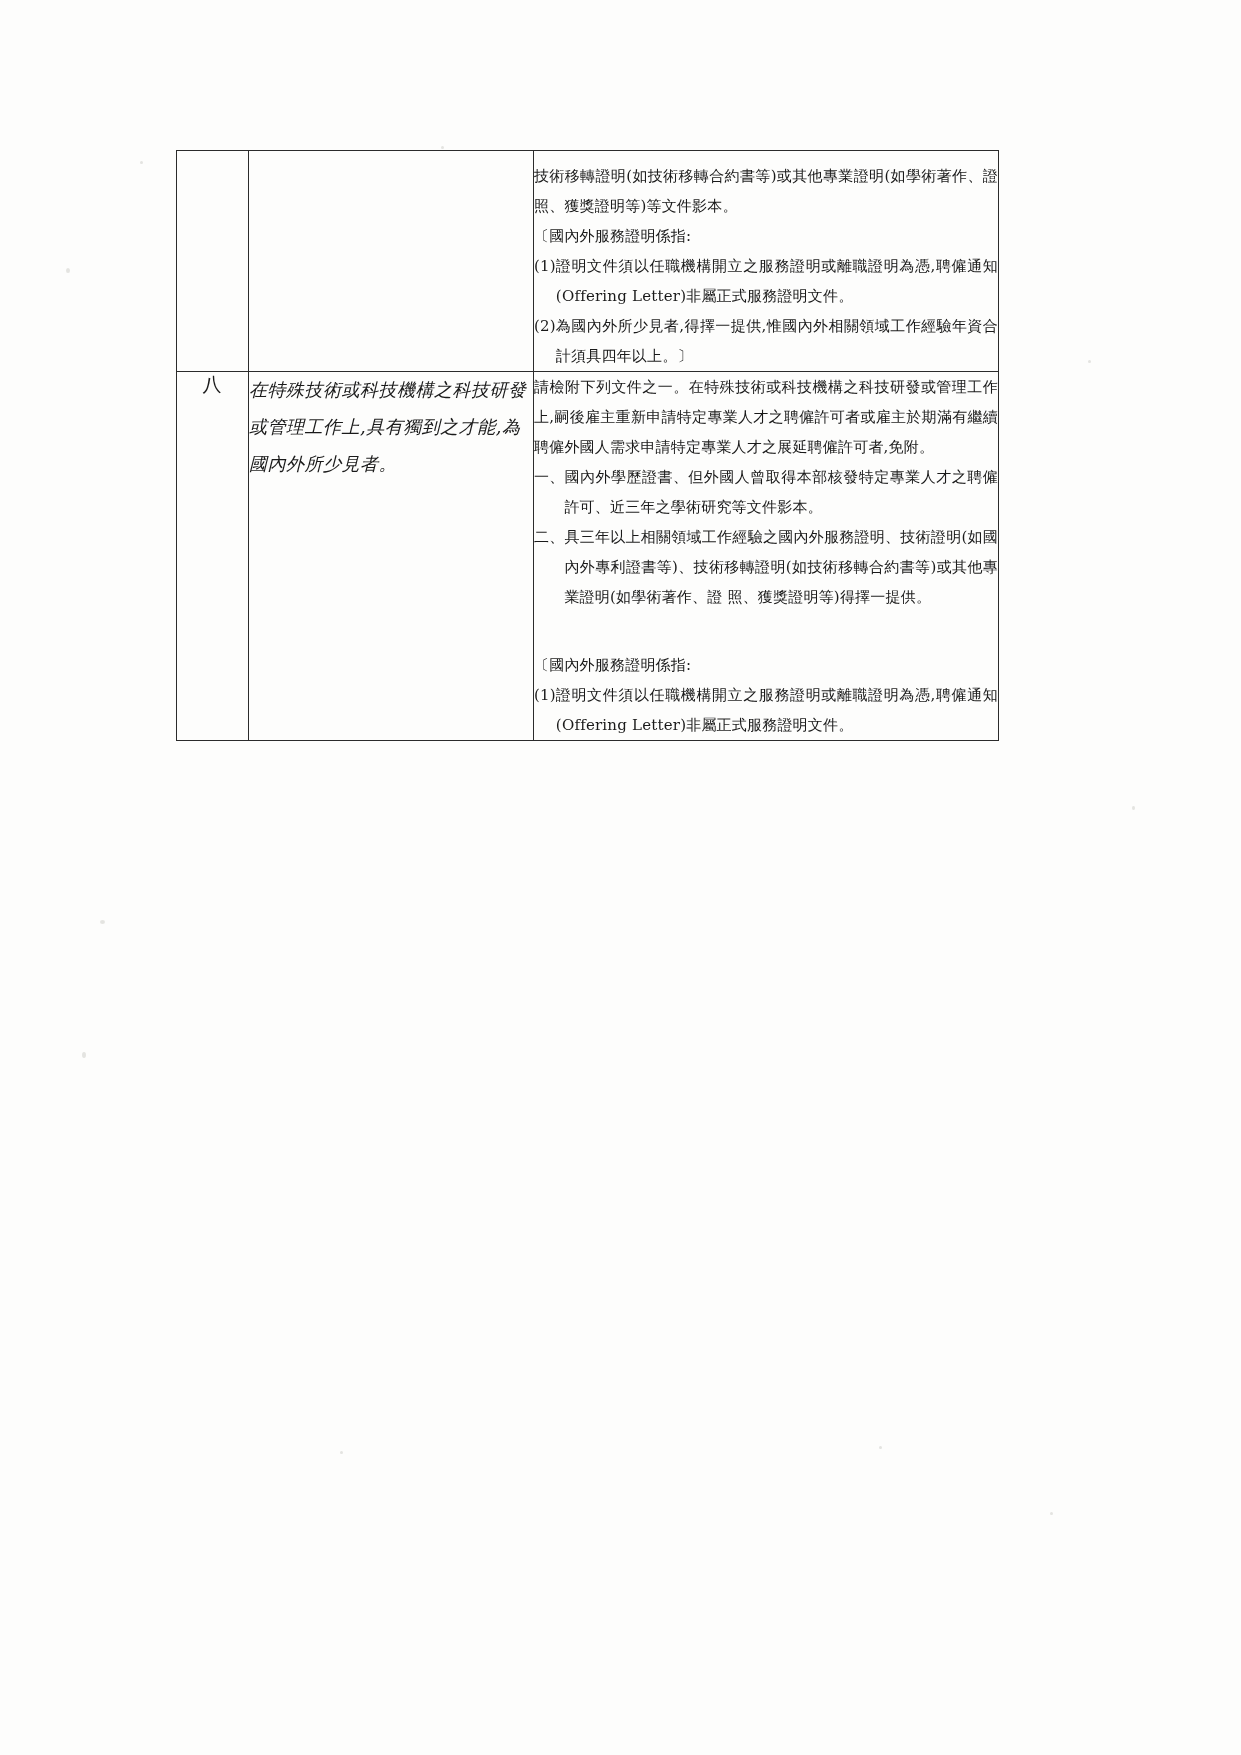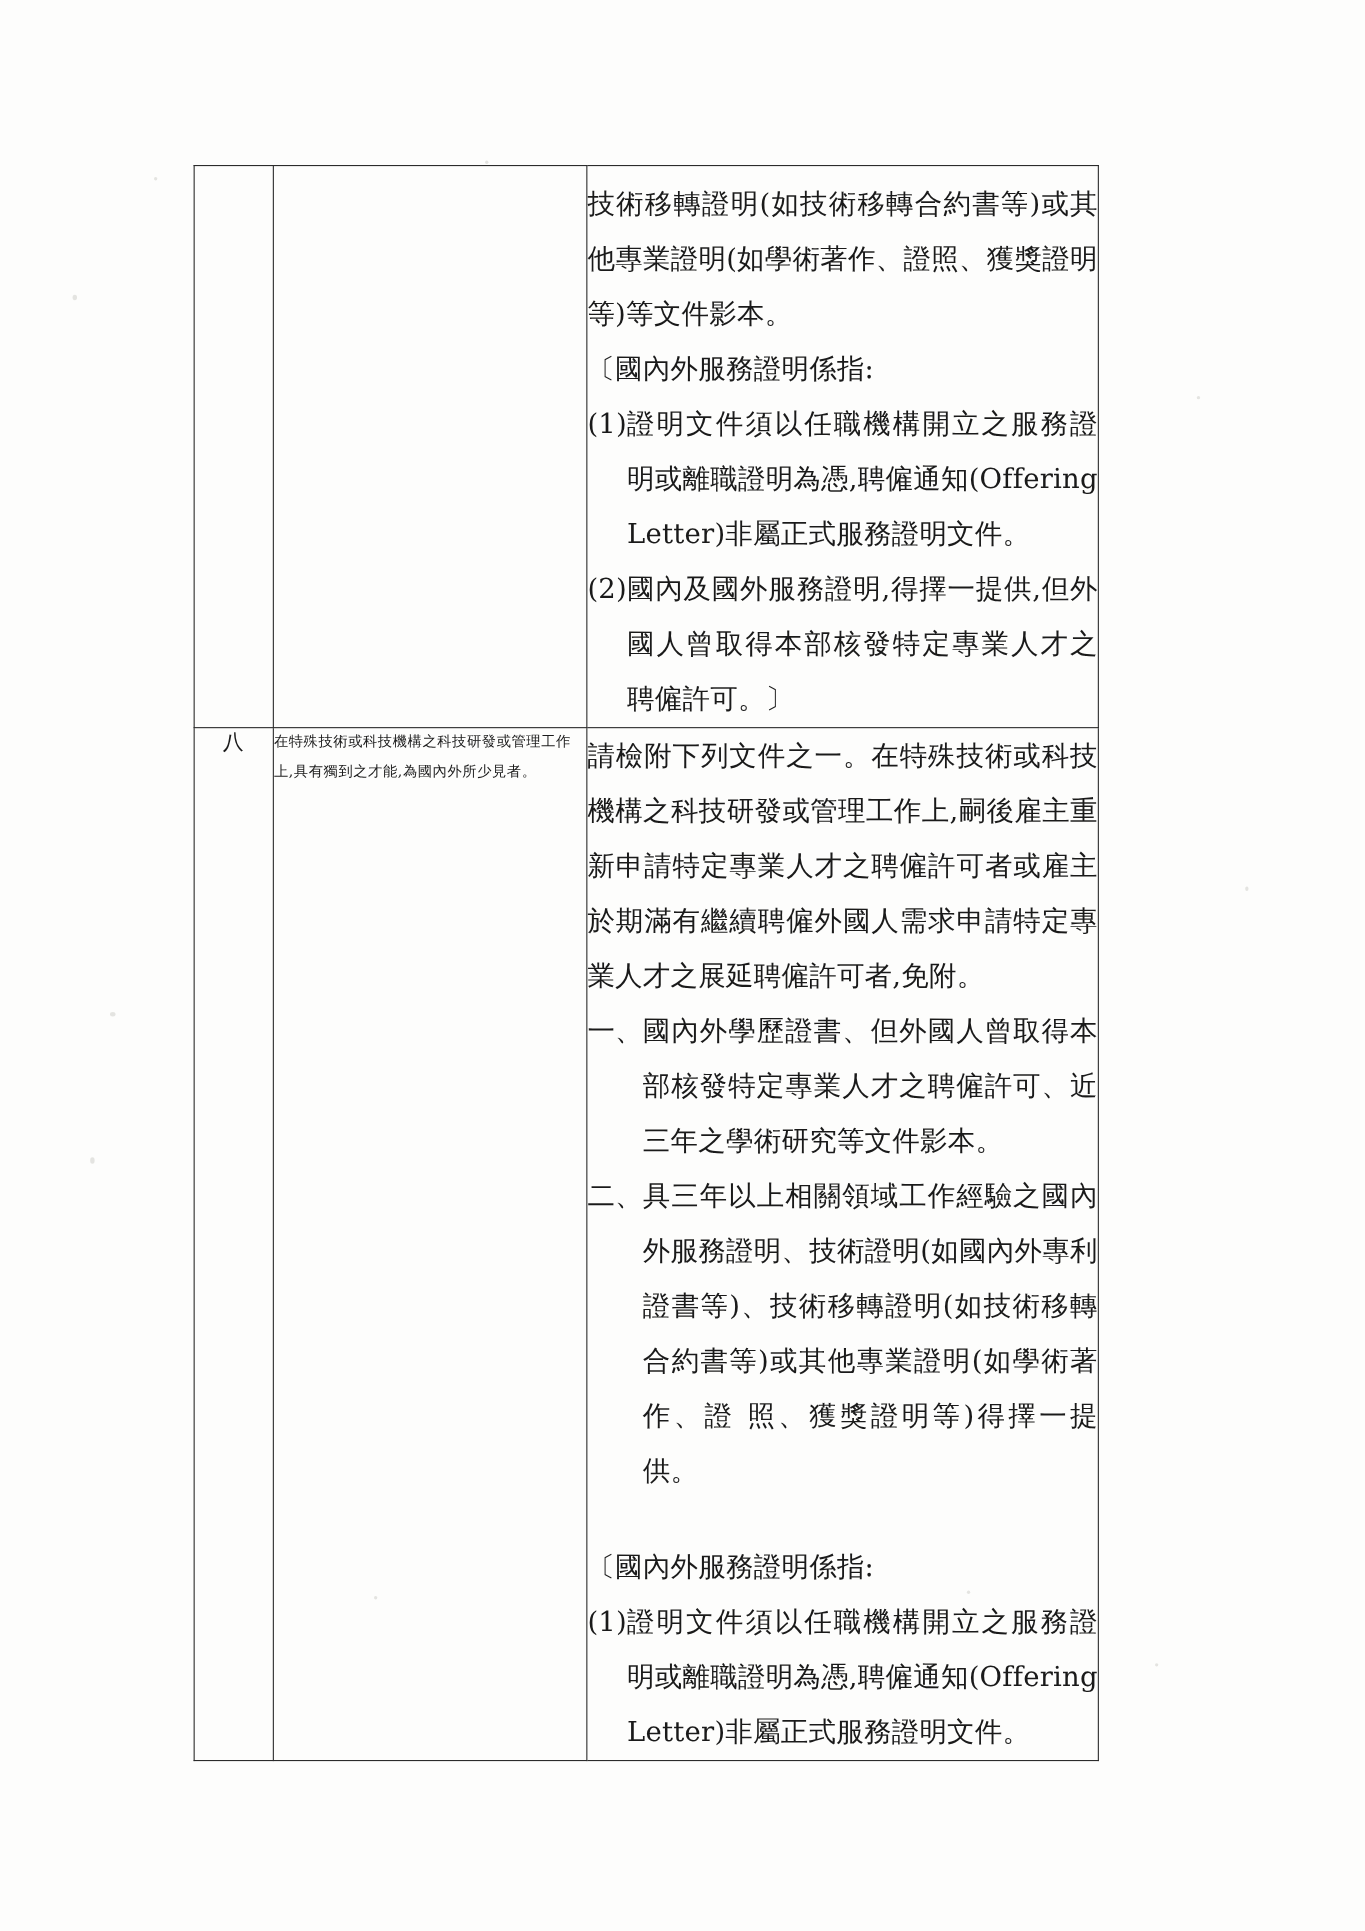--- a/index.html
+++ b/index.html
@@ -47,27 +47,28 @@
   col.c-docs  { width: 465px; }
 
   .cell-num {
     text-align: center;
     font-size: 19px;
     padding-top: 14px;
     letter-spacing: 1px;
   }
   .cell-desc {
     padding: 12px 10px 10px 12px;
-    font-size: 13px;
+    font-size: 18px;
     line-height: 2.05;
     letter-spacing: 0.5px;
+    font-style: italic;
   }
   .cell-docs {
     padding: 12px 12px 10px 10px;
-    font-size: 25px;
+    font-size: 15px;
     line-height: 2.0;
     letter-spacing: 0.2px;
   }
 
   .p {
     margin: 0 0 0 0;
     text-align: justify;
     text-justify: inter-character;
   }
   
@@ -119,21 +120,21 @@
       </td>
       <td class="cell-docs">
         <p class="p">技術移轉證明(如技術移轉合約書等)或其他專業證明(如學術著作、證照、獲獎證明等)等文件影本。</p>
         <p class="p">〔國內外服務證明係指:</p>
         <div class="hang">
           <span class="marker">(1)</span>
           <span class="body">證明文件須以任職機構開立之服務證明或離職證明為憑,聘僱通知(Offering Letter)非屬正式服務證明文件。</span>
         </div>
         <div class="hang">
           <span class="marker">(2)</span>
-          <span class="body">國內及國外服務證明,得擇一提供,但外國人曾取得本部核發特定專業人才之聘僱許可。〕</span>
+          <span class="body">為國內外所少見者,得擇一提供,惟國內外相關領域工作經驗年資合計須具四年以上。〕</span>
         </div>
       </td>
     </tr>
 
     <tr>
       <td class="cell-num">
         <span>八</span>
       </td>
       <td class="cell-desc">
         <span>在特殊技術或科技機構之科技研發或管理工作上,具有獨到之才能,為國內外所少見者。</span>

